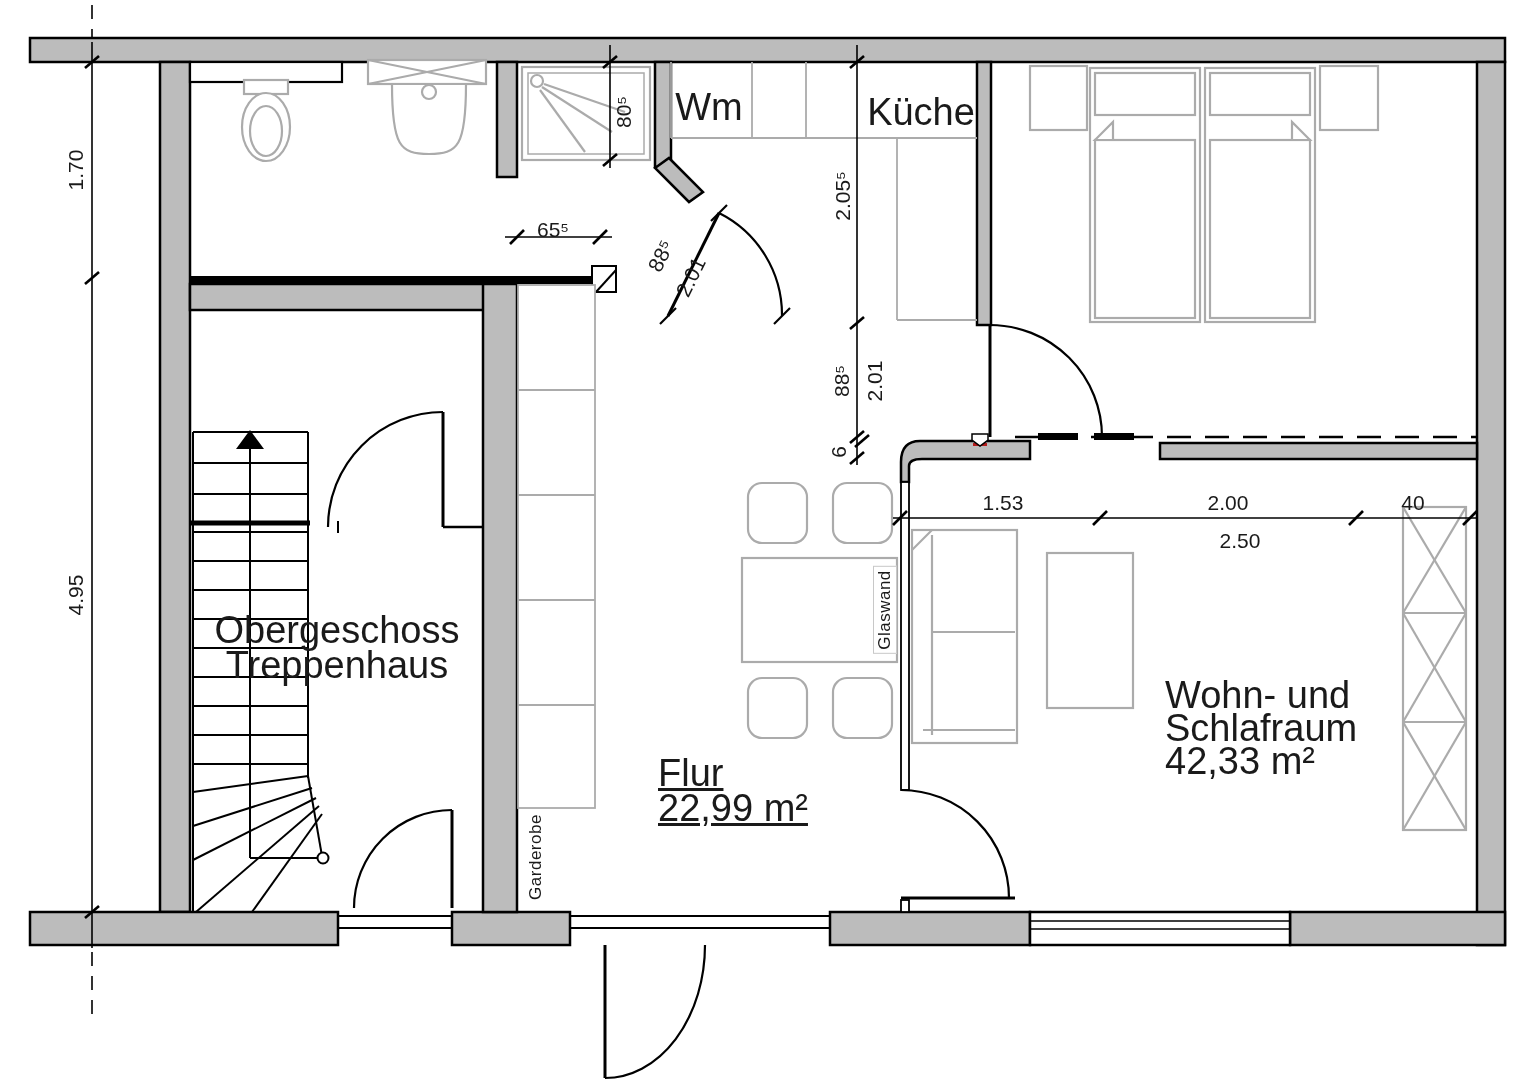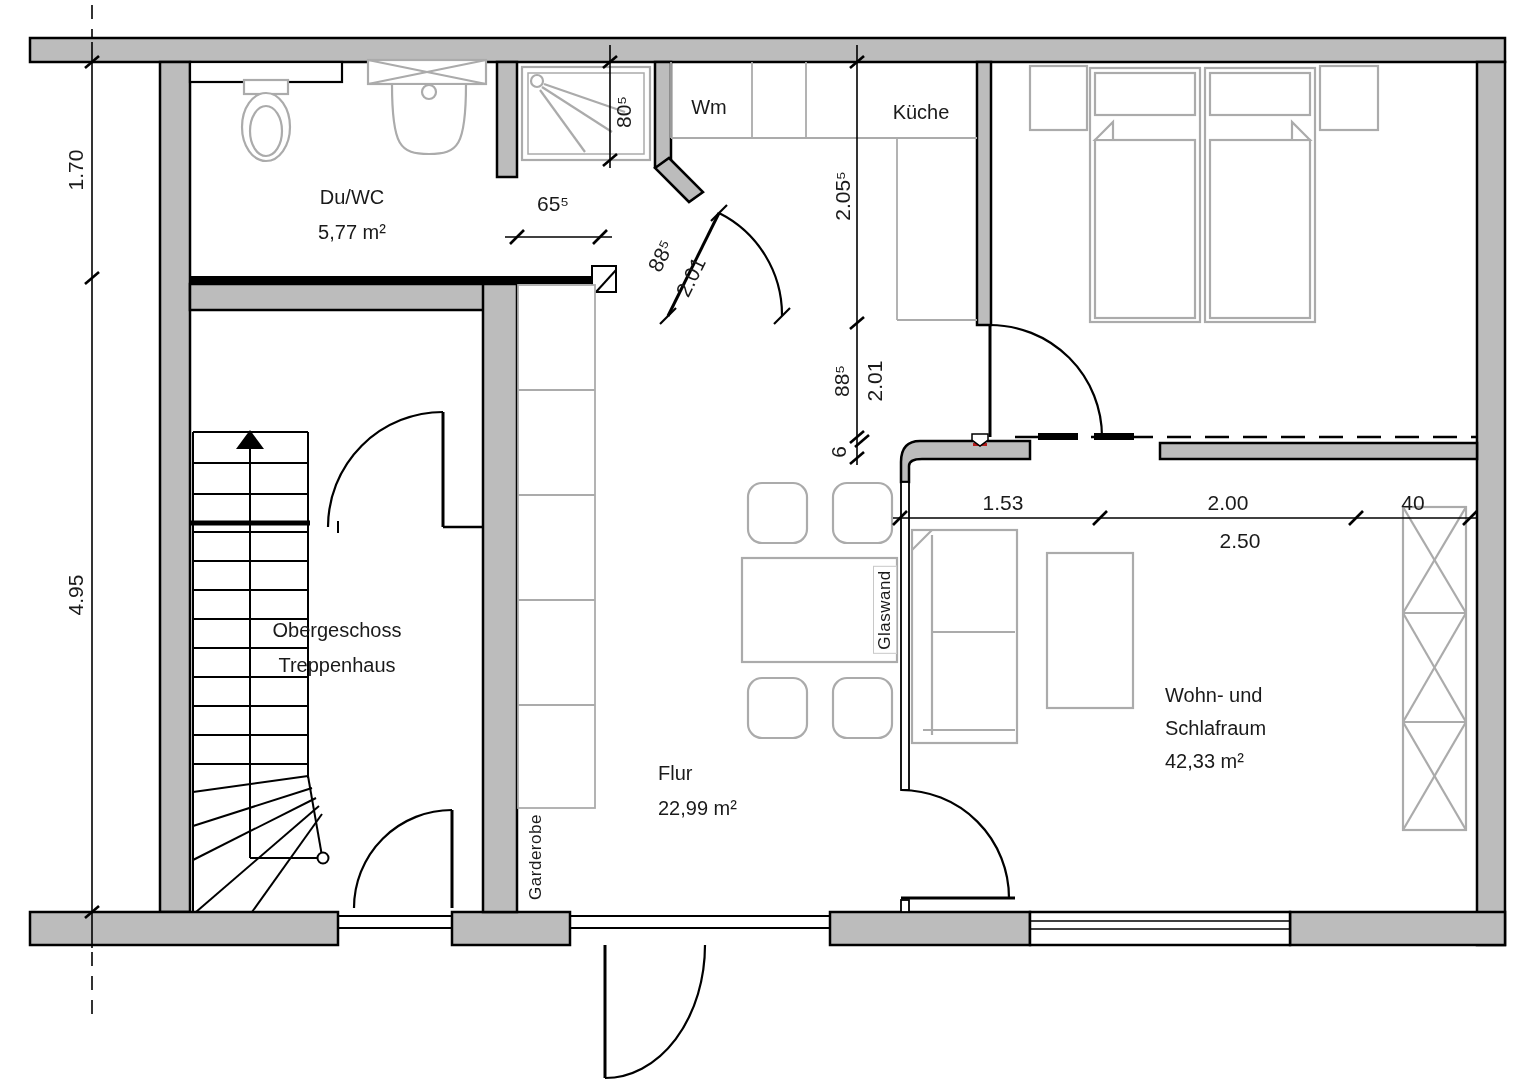--- a/index.html
+++ b/index.html
@@ -2,21 +2,21 @@
 <html><head>
 <meta charset="utf-8">
 <style>
   html,body{margin:0;padding:0;background:#fff;}
   .plan{
     position:relative;width:1531px;height:1080px;background:#ffffff;
     font-family:"Liberation Sans", sans-serif;color:#1a1a1a;overflow:hidden;
   }
   .plan svg{position:absolute;left:0;top:0;}
   .lbl{position:absolute;white-space:nowrap;color:#1a1a1a;}
-  .room{font-size:20px;line-height:35px;}
+  .room{font-size:38px;line-height:35px;}
   .ctr{transform:translate(-50%,-50%);}
   .dim{font-size:21px;}
   .dimv{transform:translate(-50%,-50%) rotate(-90deg);}
   .dimh{transform:translate(-50%,-50%);}
   .dimd{transform:translate(-50%,-50%) rotate(-64deg);}
   .small-v{font-size:17px;transform:translate(-50%,-50%) rotate(-90deg);letter-spacing:.5px;}
   .glasbox{background:#ffffff;padding:1px 3px;border:1px solid #c8c8c8;}
   .tac{text-align:center;}
 </style>
 </head>
@@ -260,53 +260,49 @@
       <line x1="855" y1="447" x2="869" y2="435"></line>
       <line x1="850" y1="464" x2="864" y2="452"></line>
       <line x1="893" y1="525" x2="907" y2="511"></line>
       <line x1="1093" y1="525" x2="1107" y2="511"></line>
       <line x1="1349" y1="525" x2="1363" y2="511"></line>
       <line x1="1463" y1="525" x2="1477" y2="511"></line>
     </g>
   </g>
 </svg>
 
-<div class="lbl room tac ctr" style="left:352px;top:215px;">
-  <div>Du/WC</div>
-  <div>5,77 m²</div>
-</div>
 
 <div class="lbl room ctr" style="left:709px;top:107px;">Wm</div>
 
 <div class="lbl room ctr" style="left:921px;top:112px;">Küche</div>
 
 <div class="lbl room tac ctr" style="left:337px;top:648px;">
   <div>Obergeschoss</div>
   <div>Treppenhaus</div>
 </div>
 
-<div class="lbl room" style="left:658px;top:756px;">
+<div class="lbl room" style="left:658px;top:756px;text-decoration:underline;">
   <div>Flur</div>
   <div>22,99 m²</div>
 </div>
 
 <div class="lbl room" style="left:1165px;top:652px;line-height:33px;margin-top:27px;">
   <div>Wohn- und</div>
   <div>Schlafraum</div>
   <div>42,33 m²</div>
 </div>
 
 <div class="lbl small-v glasbox" style="left:885px;top:610px;">Glaswand</div>
 
 <div class="lbl small-v" style="left:536px;top:857px;">Garderobe</div>
 
 <div class="lbl dim dimv" style="left:76px;top:170px;">1.70</div>
 <div class="lbl dim dimv" style="left:76px;top:595px;">4.95</div>
 <div class="lbl dim dimv" style="left:624px;top:112px;">80⁵</div>
-<div class="lbl dim dimh" style="left:553px;top:204px;">65⁵</div>
+<div class="lbl dim dimh" style="left:553px;top:230px;">65⁵</div>
 <div class="lbl dim dimd" style="left:661px;top:256px;">88⁵</div>
 <div class="lbl dim dimd" style="left:691px;top:277px;">2.01</div>
 <div class="lbl dim dimv" style="left:843px;top:196px;">2.05⁵</div>
 <div class="lbl dim dimv" style="left:842px;top:381px;">88⁵</div>
 <div class="lbl dim dimv" style="left:875px;top:381px;">2.01</div>
 <div class="lbl dim dimv" style="left:839px;top:452px;">6</div>
 <div class="lbl dim dimh" style="left:1003px;top:503px;">1.53</div>
 <div class="lbl dim dimh" style="left:1228px;top:503px;">2.00</div>
 <div class="lbl dim dimh" style="left:1228px;top:541px;margin-left:12px;">2.50</div>
 <div class="lbl dim dimh" style="left:1413px;top:503px;">40</div>

